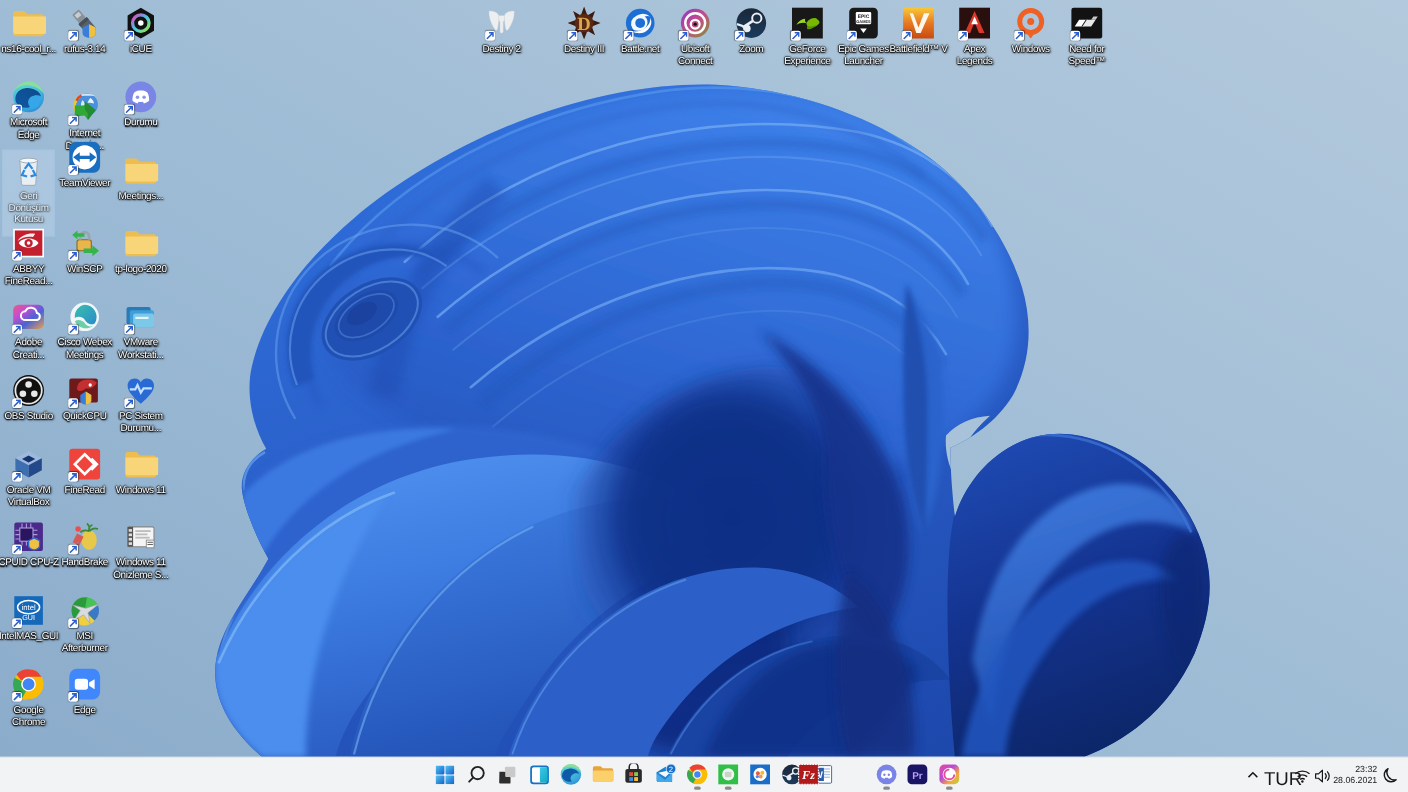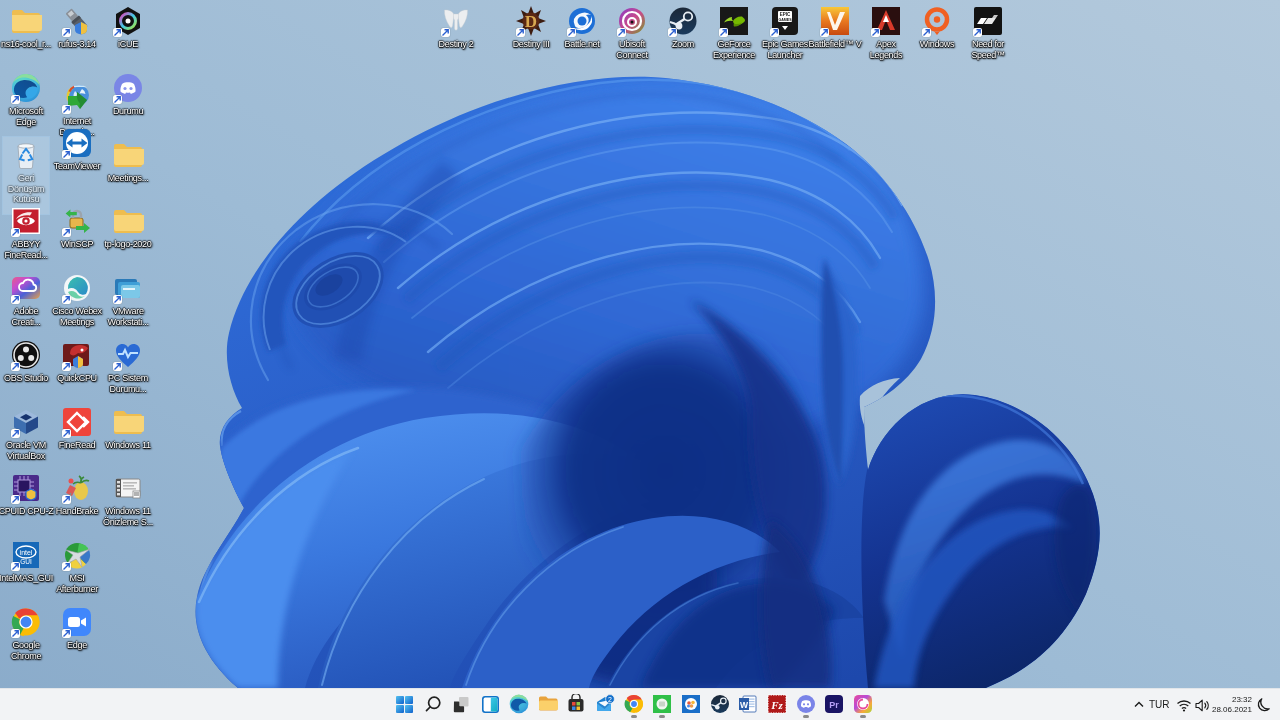--- a/index.html
+++ b/index.html
@@ -935,21 +935,21 @@
           <g fill="#a8c4e8">
             <rect x="11" y="4.5" width="5.5" height="1.2"></rect>
             <rect x="11" y="7" width="5.5" height="1.2"></rect>
             <rect x="11" y="9.5" width="5.5" height="1.2"></rect>
             <rect x="11" y="12" width="5.5" height="1.2"></rect>
           </g>
           <rect x="1" y="4" width="10" height="12" fill="#2b5ca8"></rect>
           <text x="6" y="13.5" font-size="8.5" fill="#fff" text-anchor="middle" font-family="Liberation Sans" font-weight="bold">W</text>
         </svg>
       </div>
-      <div class="ti" style="left:765px">
+      <div class="ti" style="left:723px">
         <svg width="20" height="20" viewBox="0 0 20 20">
           <rect x="1" y="1" width="18" height="18" fill="#b01a1a" stroke="#fff" stroke-width="1" stroke-dasharray="1.5 1"></rect>
           <text x="10" y="14.5" font-size="11" fill="#fff" text-anchor="middle" font-family="Liberation Serif" font-weight="bold" font-style="italic">Fz</text>
         </svg>
       </div>
       <div class="ti" style="left:794px">
         <svg width="20" height="20" viewBox="0 0 30 30">
           <circle cx="15" cy="15" r="13.5" fill="#7a84e8"></circle>
           <path d="M9 11 C11 9.5 13 9.3 15 9.3 C17 9.3 19 9.5 21 11 C22.3 13.5 22.8 16 22.5 18.5 C21 19.8 19.3 20.6 17.8 21 L17 19.4 C15.7 19.7 14.3 19.7 13 19.4 L12.2 21 C10.7 20.6 9 19.8 7.5 18.5 C7.2 16 7.7 13.5 9 11 Z" fill="#fff"></path>
           <circle cx="12" cy="15.5" r="1.6" fill="#7a84e8"></circle>
@@ -976,21 +976,21 @@
           <rect x="1" y="1" width="18" height="18" rx="4.5" fill="url(#ccg)"></rect>
           <circle cx="10" cy="10" r="6" fill="#fff"></circle>
           <path d="M10 5.5 a4.5 4.5 0 1 0 4.5 4.5" fill="none" stroke="#e84a9a" stroke-width="1.8"></path>
         </svg>
         <div class="dot"></div>
       </div>
 <div id="tray">
  <svg style="position:absolute;left:1133px;top:10px" width="12" height="12" viewBox="0 0 12 12">
           <path d="M2 7.5 L6 3.5 L10 7.5" fill="none" stroke="#1a1a1a" stroke-width="1.4"></path>
         </svg>
- <span style="position:absolute;left:1149px;top:10px;font-size:10px;color:#1a1a1a">TUR</span>
+ <span style="position:absolute;left:1149px;top:10px;font-size:17px;color:#1a1a1a">TUR</span>
  <svg style="position:absolute;left:1176px;top:10px" width="16" height="13" viewBox="0 0 16 13">
           <g fill="none" stroke="#1a1a1a" stroke-width="1.3">
             <path d="M1.5 4.4 a10 10 0 0 1 13 0"></path>
             <path d="M3.7 7 a6.6 6.6 0 0 1 8.6 0"></path>
             <path d="M5.9 9.5 a3.4 3.4 0 0 1 4.2 0"></path>
           </g>
           <circle cx="8" cy="11.5" r="1.1" fill="#1a1a1a"></circle>
         </svg>
  <svg style="position:absolute;left:1195px;top:10px" width="16" height="13" viewBox="0 0 16 13">
           <path d="M1 4.5 h2.6 L7.2 1.2 v10.6 L3.6 8.5 H1 Z" fill="none" stroke="#1a1a1a" stroke-width="1.1" stroke-linejoin="round"></path>

